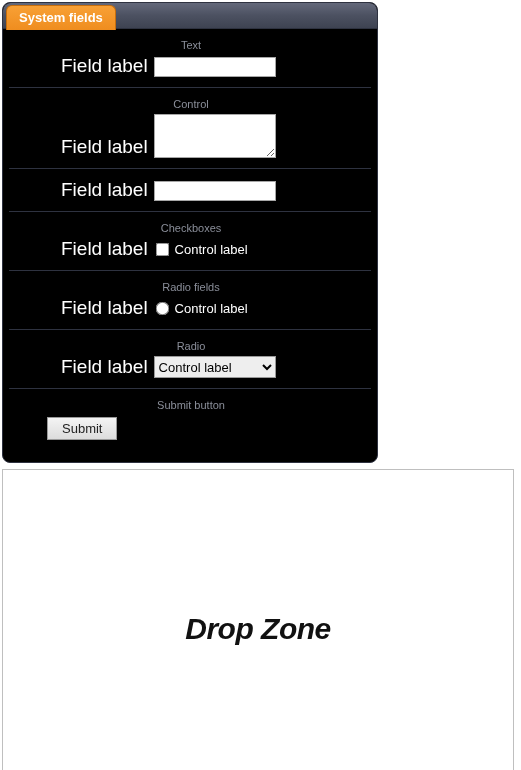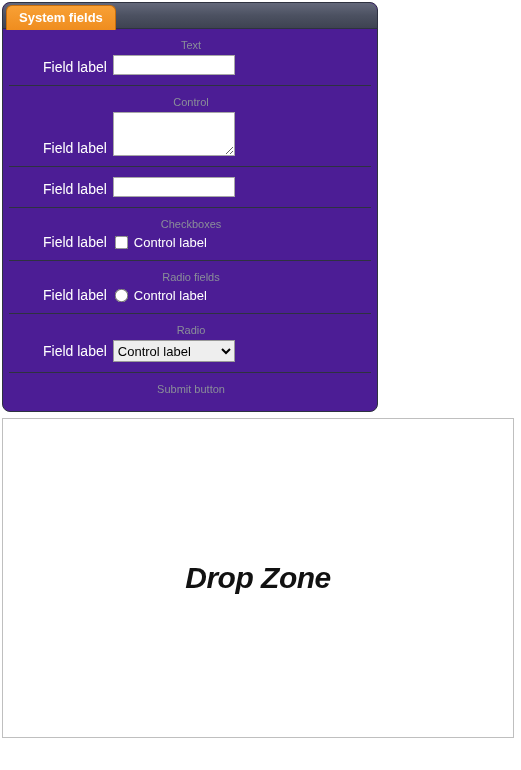--- a/index.html
+++ b/index.html
@@ -4,21 +4,21 @@
   <style>
     * { box-sizing: border-box; margin: 0; padding: 0; }
     body {
       font-family: "Segoe UI", Tahoma, Arial, sans-serif;
       font-size: 13px;
       background: #fff;
       width: 521px;
     }
     .panel {
       width: 376px;
-      background: #4c1d95;
+      background: #000000;
       border-radius: 8px;
       border: 1px solid #2e3240;
       margin: 2px 0 0 2px;
       box-shadow: inset 0 1px 0 rgba(255,255,255,0.15);
       overflow: hidden;
       padding-bottom: 6px;
     }
     .tabbar {
       background: linear-gradient(to bottom, #63687a 0%, #4c5161 50%, #3e4352 100%);
       border-top-left-radius: 8px;
@@ -56,24 +56,25 @@
     .row:last-child { border-bottom: none; }
     .field-line {
       display: flex;
       align-items: flex-end;
       padding-left: 32px;
       padding-top: 4px;
     }
     .field-line.align-top { align-items: flex-end; }
     .field-label {
       color: #fff;
-      font-size: 14px;
+      font-size: 19px;
       margin-right: 6px;
       min-width: 60px;
       text-align: center;
+      margin-left: 18px;
     }
     input[type=text] {
       width: 122px;
       height: 20px;
       border: 1px solid #a7a7a7;
       background: #fff;
       padding: 1px 3px;
       font-size: 13px;
     }
     textarea {
@@ -184,20 +185,23 @@
       <div class="field-line" style="align-items:center;">
         <span class="field-label">Field label</span>
         <select>
           <option>Control label</option>
         </select>
       </div>
     </div>
 
     <div class="row" style="border-bottom:none;">
       <span class="section-label">Submit button</span>
+      <div class="submit-wrap">
+        <button class="submit-btn">Submit</button>
+      </div>
     </div>
 
   </div>
 </div>
 
 <div class="dropzone">
   <span class="dropzone-text">Drop Zone</span>
 </div>
 
 </body></html>

